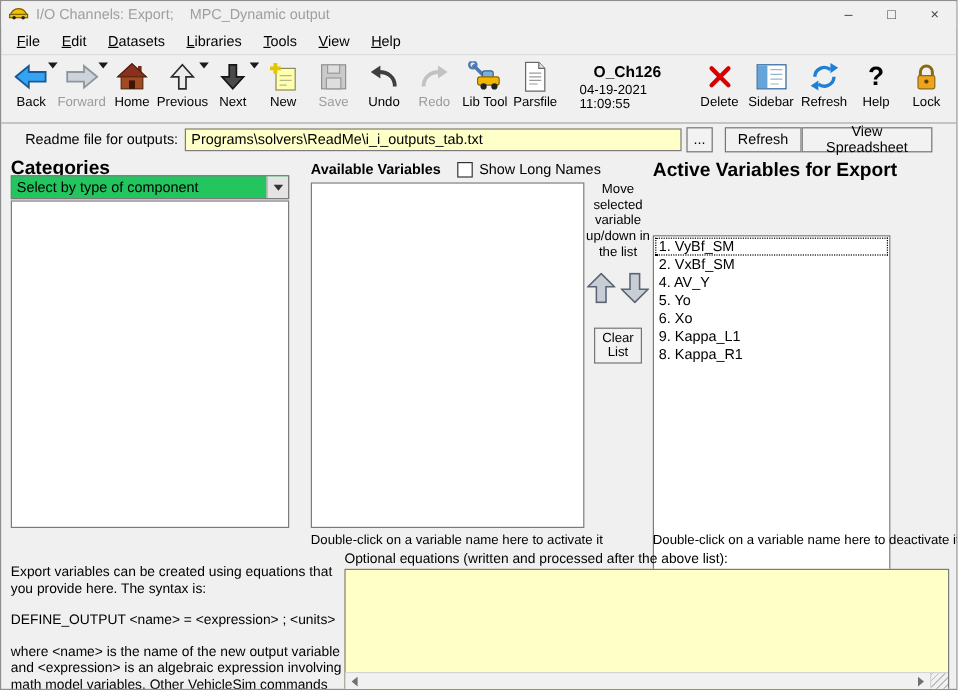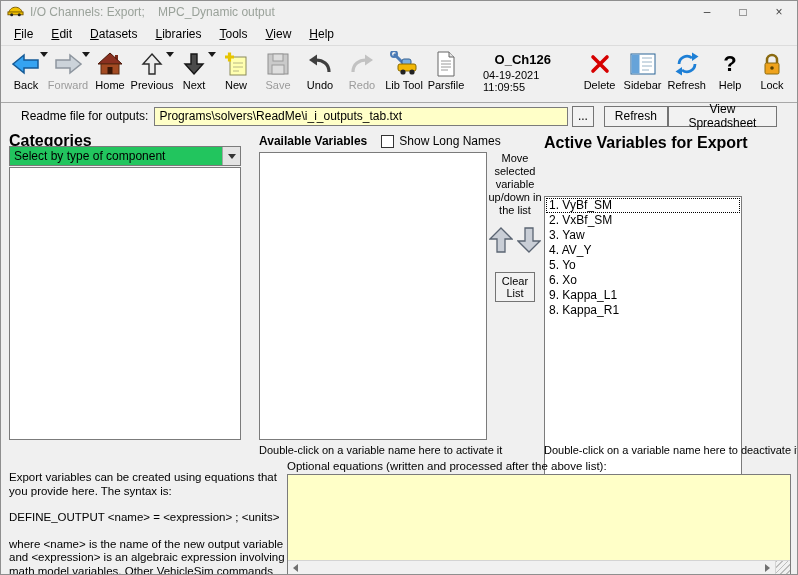--- a/index.html
+++ b/index.html
@@ -336,21 +336,20 @@
             <polygon points="12,25 23,14 16,14 16,1 8,1 8,14 1,14" fill="#c9ced6" stroke="#5a6472" stroke-width="1.3"></polygon>
           </svg>
       </span>
       <button class="btn clear-btn">Clear List</button>
     </div>
 
     <span class="bold-label" style="left:543px;top:5px;">Active Variables for Export</span>
     <div class="listbox" id="active-list">
         <div class="list-row selected">1. VyBf_SM</div>
         <div class="list-row">2. VxBf_SM</div>
-        <div class="list-row">3. Yaw</div>
         <div class="list-row">4. AV_Y</div>
         <div class="list-row">5. Yo</div>
         <div class="list-row">6. Xo</div>
         <div class="list-row">9. Kappa_L1</div>
         <div class="list-row">8. Kappa_R1</div>
       </div>
     <span class="caption" style="left:543px;">Double-click on a variable name here to deactivate it</span>
 
     <div class="syntax">
       <div class="p">Export variables can be created using equations that you provide here. The syntax is:</div>

